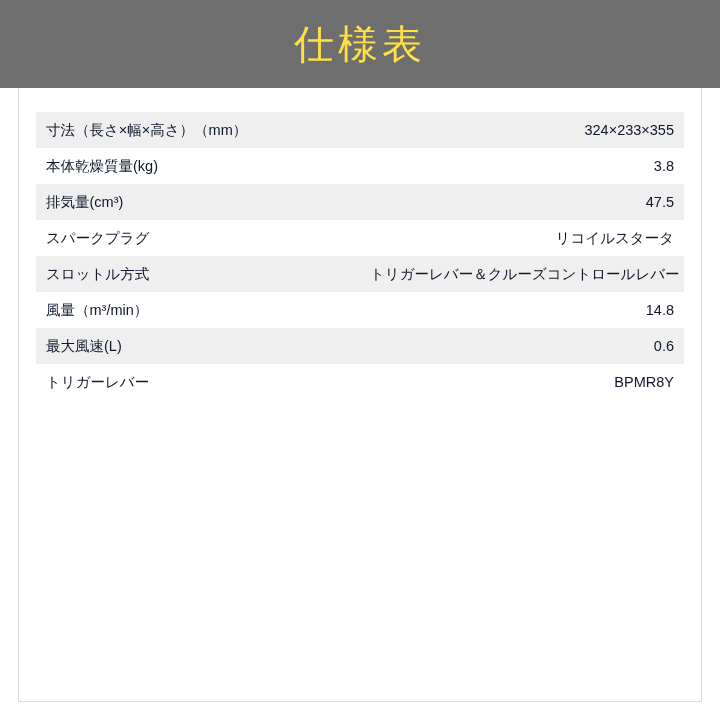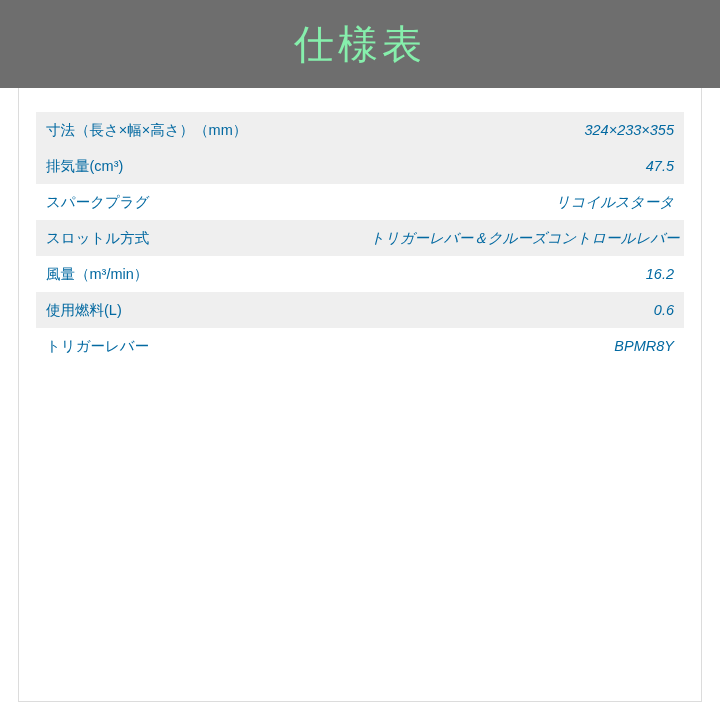--- a/index.html
+++ b/index.html
@@ -26,21 +26,21 @@
     left: 0;
     top: 0;
     width: 720px;
     height: 88px;
     background: #6e6e6e;
     display: flex;
     align-items: center;
     justify-content: center;
   }
   .header-title {
-    color: #86efac;
+    color: #fde047;
     font-size: 40px;
     letter-spacing: 4px;
     font-weight: 400;
     line-height: 1;
   }
   
   .card {
     position: absolute;
     left: 18px;
     top: 88px;
@@ -66,70 +66,73 @@
     height: 36px;
   }
   table.spec tr.odd {
     background: #efefef;
   }
   table.spec tr.even {
     background: #ffffff;
   }
   table.spec td {
     font-size: 14.5px;
-    color: #0369a1;
+    color: #0f172a;
     padding: 0 10px;
     vertical-align: middle;
     line-height: 1.25;
     white-space: nowrap;
   }
   table.spec td.label {
     text-align: left;
   }
   table.spec td.value {
     text-align: right;
-    font-style: italic;
   }
 </style>
 </head>
 <body>
 
 <div class="page">
 
   <div class="header-band">
     <div class="header-title">仕様表</div>
   </div>
 
   <div class="card"></div>
 
   <div class="spec-wrap">
     <table class="spec">
       <tbody>
         <tr class="odd">
           <td class="label">寸法（長さ×幅×高さ）（mm）</td>
           <td class="value">324×233×355</td>
         </tr>
+        <tr class="even">
+          <td class="label">本体乾燥質量(kg)</td>
+          <td class="value">3.8</td>
+        </tr>
         <tr class="odd">
           <td class="label">排気量(cm³)</td>
           <td class="value">47.5</td>
         </tr>
         <tr class="even">
           <td class="label">スパークプラグ</td>
           <td class="value">リコイルスタータ</td>
         </tr>
         <tr class="odd">
           <td class="label">スロットル方式</td>
           <td class="value">トリガーレバー＆クルーズコントロールレバー</td>
         </tr>
         <tr class="even">
           <td class="label">風量（m³/min）</td>
-          <td class="value">16.2</td>
+          <td class="value">14.8</td>
         </tr>
         <tr class="odd">
-          <td class="label">使用燃料(L)</td>
+          <td class="label">最大風速(L)</td>
           <td class="value">0.6</td>
         </tr>
         <tr class="even">
           <td class="label">トリガーレバー</td>
           <td class="value">BPMR8Y</td>
         </tr>
       </tbody>
     </table>
   </div>
 

